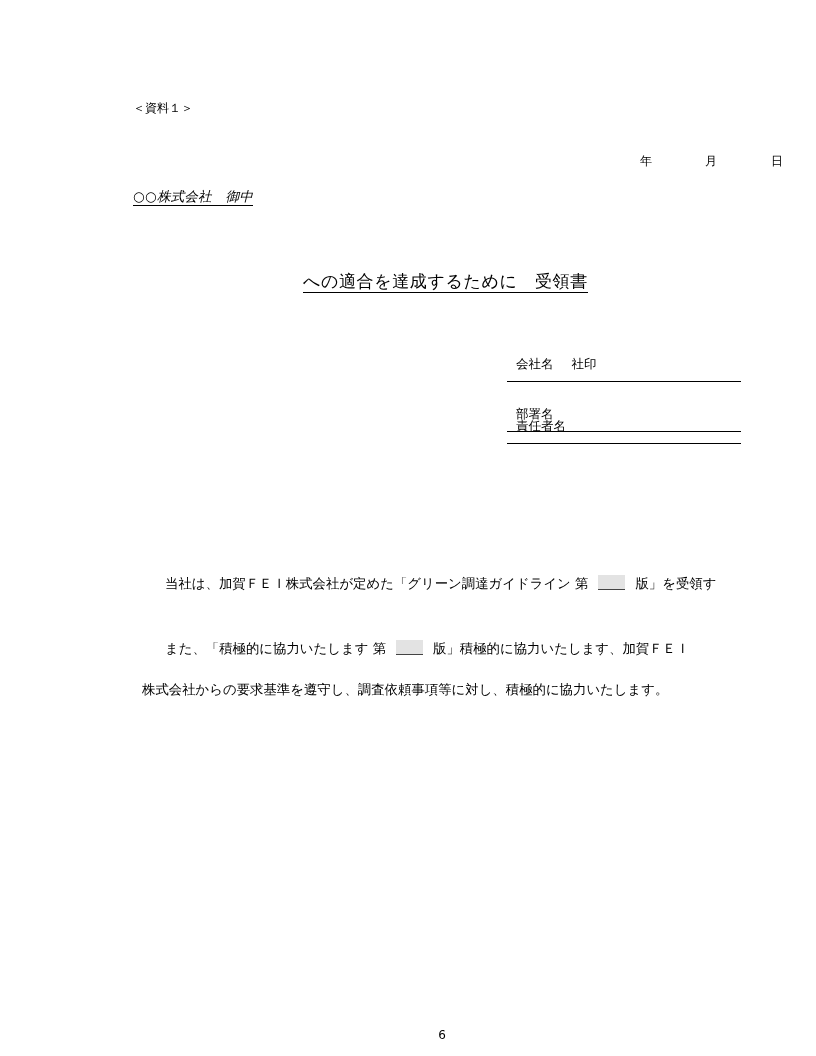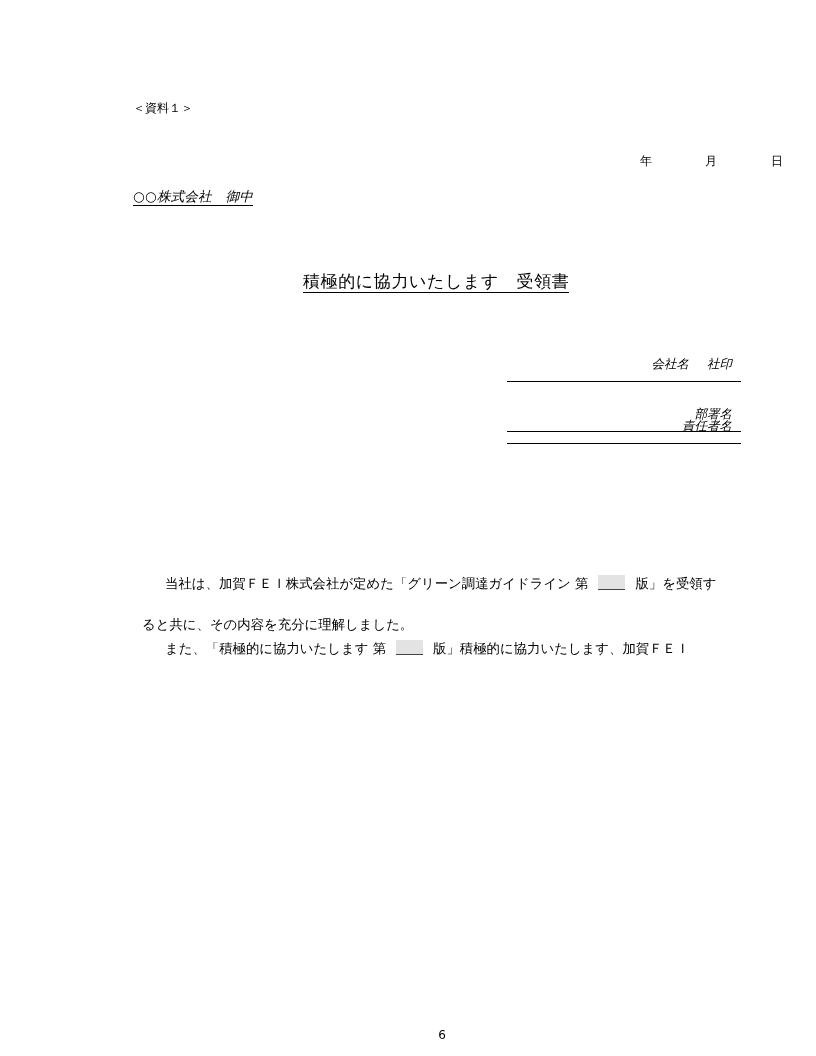--- a/index.html
+++ b/index.html
@@ -41,24 +41,23 @@
       font-size: 17px; line-height: 22px;
       border-bottom: 1px solid #000;
       letter-spacing: 0.6px;
     }
 
     .sig-field {
       left: 480px; width: 234px;
       font-size: 12.5px; line-height: 16px;
       border-bottom: 1px solid #000;
       display: flex;
-      justify-content: flex-end;
+      justify-content: flex-start;
       align-items: flex-end;
       height: 17px;
-      font-style: italic;
     }
     .sig-company { top: 338px; }
     .sig-dept { top: 388px; }
     .sig-person { top: 400px; }
 
     .body-text {
       left: 106px; width: 612px;
       font-family: "DejaVu Serif", "Liberation Serif", serif;
       font-size: 13.4px;
       line-height: 32px;
@@ -91,37 +90,37 @@
 <div class="abs material-label">＜資料１＞</div>
 
 <div class="abs date-line">
   <span class="d-year">年</span>
   <span class="d-month">月</span>
   <span class="d-day">日</span>
 </div>
 
 <div class="abs addressee">○○株式会社　御中</div>
 
-<div class="abs doc-title">積極的に協力いたします　受領書</div>
+<div class="abs doc-title">への適合を達成するために　受領書</div>
 
 <div class="abs sig-field sig-company">
   <span>会社名</span>
   <span>社印</span>
 </div>
 
 <div class="abs sig-field sig-dept">
   <span>部署名</span>
 </div>
 
 <div class="abs sig-field sig-person">
   <span>責任者名</span>
 </div>
 
 <div class="abs body-text para1">
   <span class="line indent"><span>当社は、加賀ＦＥＩ株式会社が定めた「グリーン調達ガイドライン 第</span><span class="blank-field"></span><span>版」を受領す</span></span>
-  <span class="line">ると共に、その内容を充分に理解しました。</span>
 </div>
 
 <div class="abs body-text para2">
   <span class="line indent"><span>また、「積極的に協力いたします 第</span><span class="blank-field"></span><span>版」積極的に協力いたします、加賀ＦＥＩ</span></span>
+  <span class="line">株式会社からの要求基準を遵守し、調査依頼事項等に対し、積極的に協力いたします。</span>
 </div>
 
 <div class="abs page-number">6</div>
 
 </body></html>

